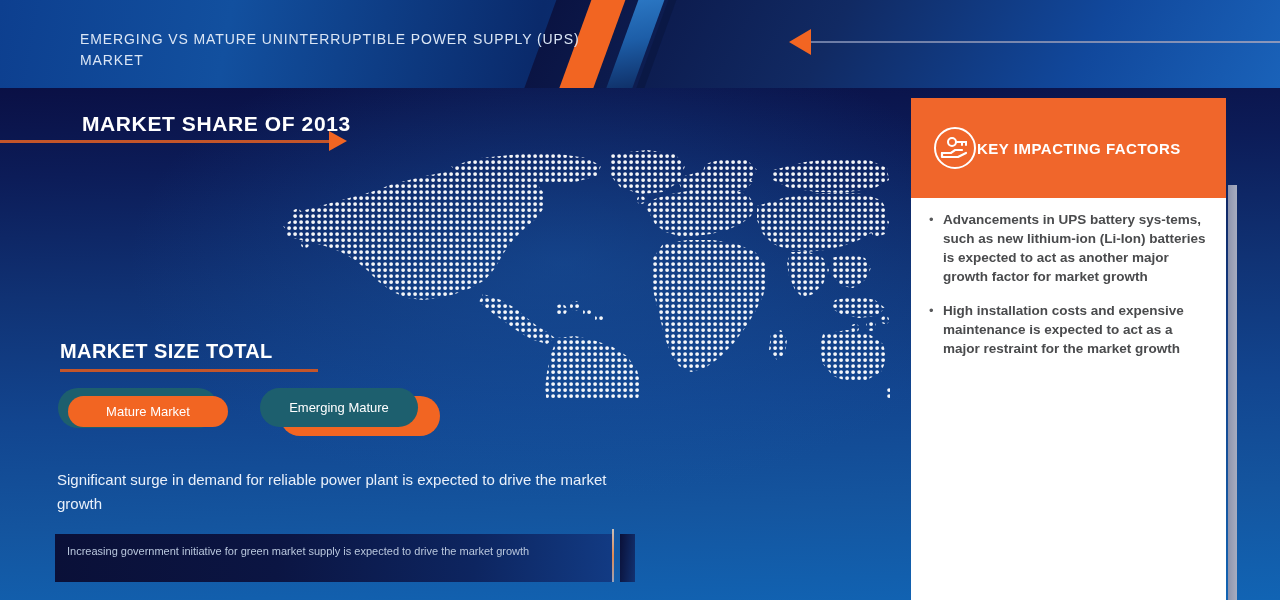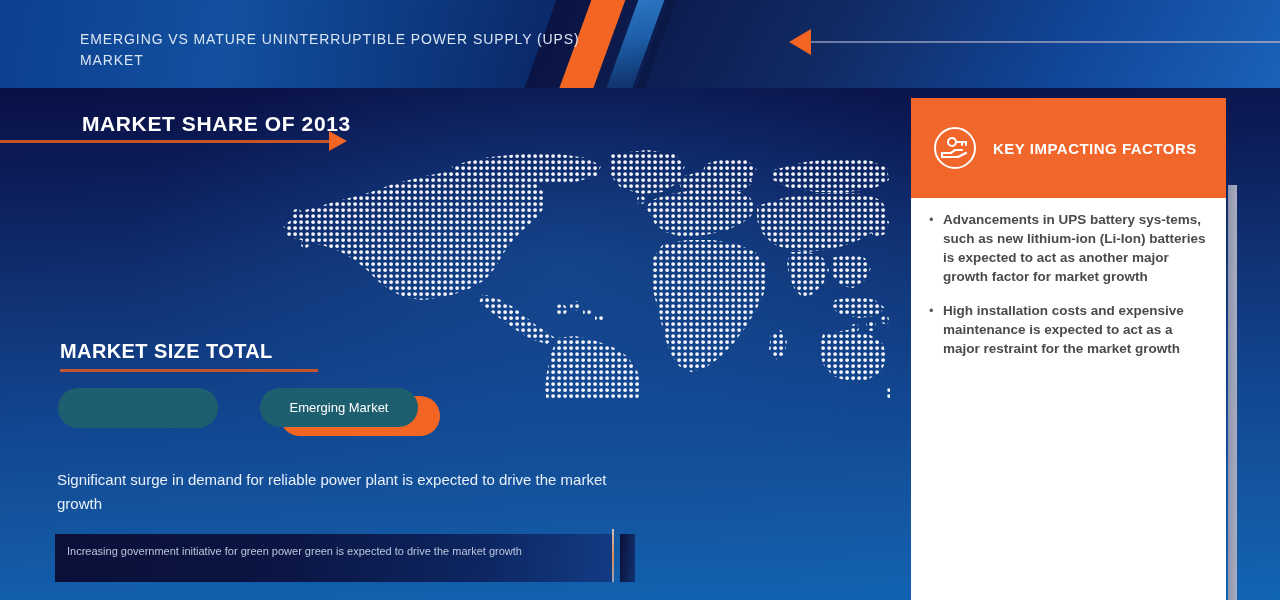--- a/index.html
+++ b/index.html
@@ -135,21 +135,21 @@
   }
   .panel-head{
     position:absolute;left:0;top:0;width:315px;height:100px;background:#f0662b;
     display:flex;align-items:center;
   }
   .panel-icon{
     margin-left:22px;width:44px;height:44px;flex:0 0 44px;
   }
   .panel-icon svg{display:block;}
   .panel-head-title{
-    margin-left:16px;color:#ffffff;font-size:15px;font-weight:700;letter-spacing:.5px;
+    color:#ffffff;font-size:15px;font-weight:700;letter-spacing:.5px;
   }
   .bullets{position:absolute;left:0;top:112px;width:315px;}
   .bullet{
     display:flex;align-items:flex-start;
     padding:0 14px 0 18px;margin-bottom:15px;
   }
   .bullet-dot{
     flex:0 0 14px;color:#58595b;font-size:13px;line-height:19px;
   }
   .bullet-text{
@@ -253,31 +253,32 @@
       </defs>
       <rect width="615" height="250" fill="url(#dots)" mask="url(#landmask)"></rect>
     </svg>
   </div>
 
   <div class="mst-title">MARKET SIZE TOTAL</div>
   <div class="mst-line"></div>
 
   <div class="pill-wrap pill-mature">
     <div class="pill-back"></div>
+    <div class="pill-front">Mature Market</div>
   </div>
 
   <div class="pill-wrap pill-emerging">
     <div class="pill-back"></div>
-    <div class="pill-front">Emerging Market</div>
+    <div class="pill-front">Emerging Mature</div>
   </div>
 
   <div class="lead">Significant surge in demand for reliable power plant is expected to drive the market growth</div>
 
   <div class="banner">
-    <div class="banner-text">Increasing government initiative for green power green is expected to drive the market growth</div>
+    <div class="banner-text">Increasing government initiative for green market supply is expected to drive the market growth</div>
   </div>
   <div class="banner-divider"></div>
   <div class="banner-tail"></div>
 
   <div class="panel-shadow"></div>
   <div class="panel">
     <div class="panel-head">
       <div class="panel-icon">
         <svg viewBox="0 0 44 44" xmlns="http://www.w3.org/2000/svg">
           <circle cx="22" cy="22" r="20" fill="none" stroke="#ffffff" stroke-width="2"></circle>

